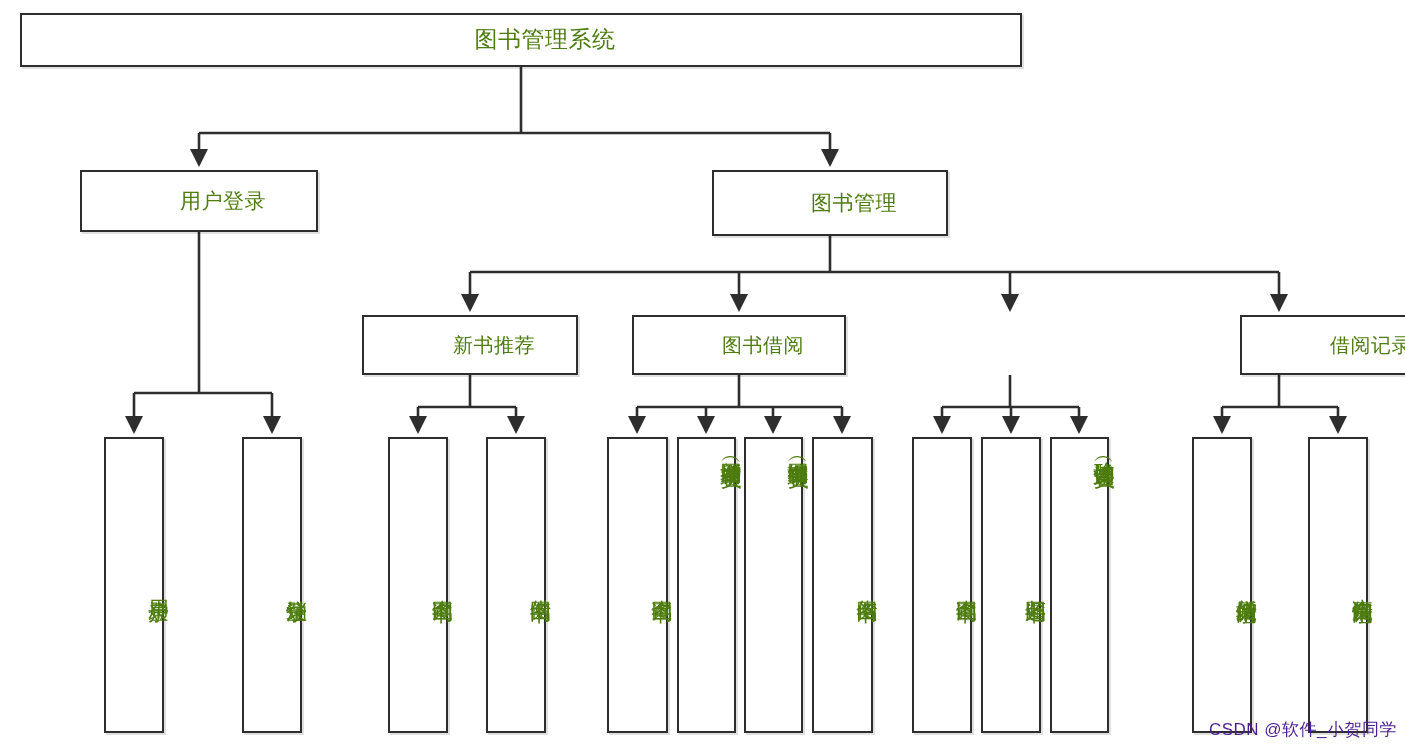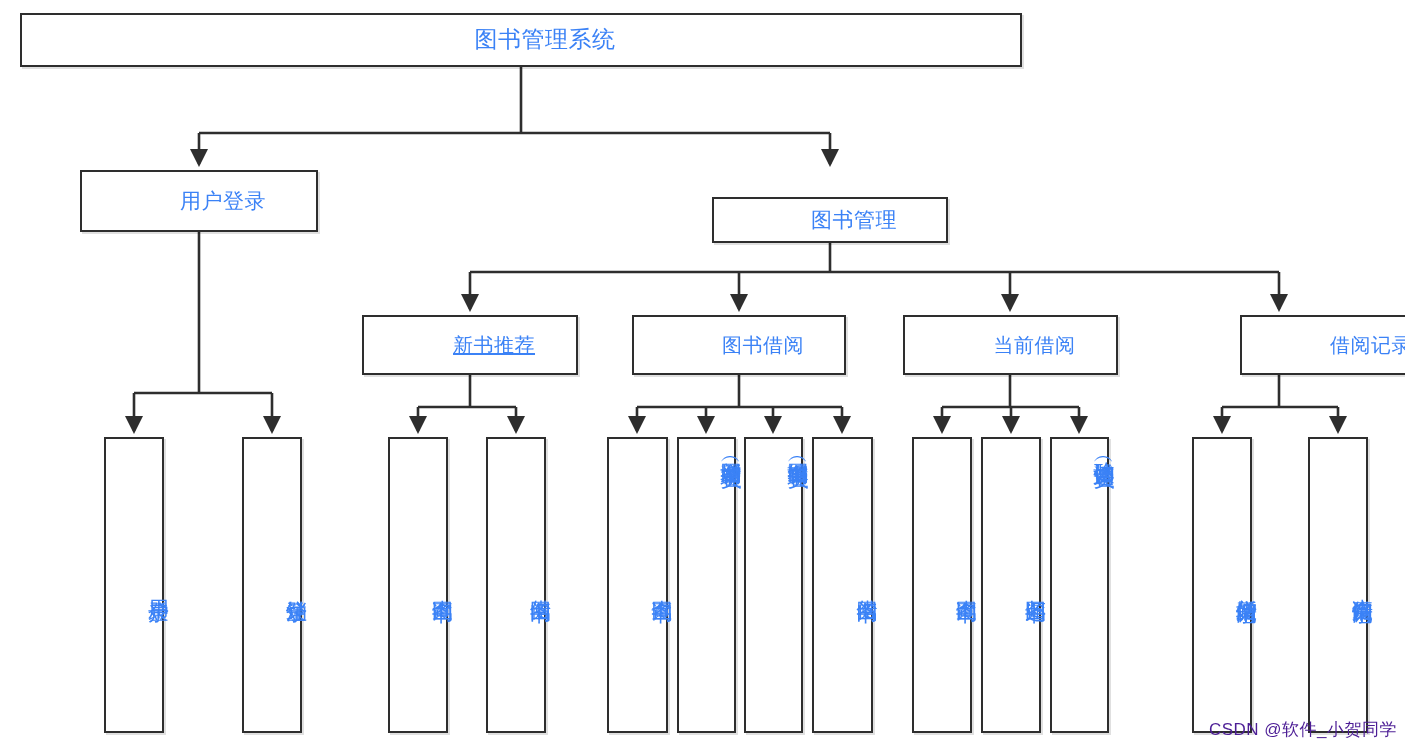--- a/index.html
+++ b/index.html
@@ -23,21 +23,21 @@
     height: 747px;
   }
   .node {
     position: absolute;
     box-sizing: border-box;
     border: 2px solid #2e2e2e;
     background: #ffffff;
     display: flex;
     align-items: center;
     justify-content: center;
-    color: #3b82f6;
+    color: #4d7c0f;
     box-shadow: 2px 2px 0 rgba(0,0,0,0.12);
     z-index: 2;
     padding-left: 48px;
   }
   .node-label {
     display: block;
     line-height: 1.12;
     letter-spacing: 0.5px;
     white-space: nowrap;
   }
@@ -127,32 +127,29 @@
     </g>
   </svg>
 
   <div class="node lvl-root" style="left:20px; top:13px; width:1002px; height:54px;">
     <span class="node-label">图书管理系统</span>
   </div>
 
   <div class="node lvl-2" style="left:80px; top:170px; width:238px; height:62px;">
     <span class="node-label">用户登录</span>
   </div>
-  <div class="node lvl-2" style="left:712px; top:170px; width:236px; height:46px;margin-top:27px;">
+  <div class="node lvl-2" style="left:712px; top:170px; width:236px; height:66px;">
     <span class="node-label">图书管理</span>
   </div>
 
-  <div class="node lvl-3" style="left:362px; top:315px; width:216px; height:60px;text-decoration:underline;">
+  <div class="node lvl-3" style="left:362px; top:315px; width:216px; height:60px;">
     <span class="node-label">新书推荐</span>
   </div>
   <div class="node lvl-3" style="left:632px; top:315px; width:214px; height:60px;">
     <span class="node-label">图书借阅</span>
-  </div>
-  <div class="node lvl-3" style="left:903px; top:315px; width:215px; height:60px;">
-    <span class="node-label">当前借阅</span>
   </div>
   <div class="node lvl-3" style="left:1240px; top:315px; width:214px; height:60px;">
     <span class="node-label">借阅记录</span>
   </div>
 
   <div class="node leaf leaf-mid" style="left:104px; top:437px; width:60px; height:296px;">
     <span class="node-label">用户登录</span>
   </div>
   <div class="node leaf leaf-mid" style="left:242px; top:437px; width:60px; height:296px;">
     <span class="node-label">注销登录</span>

